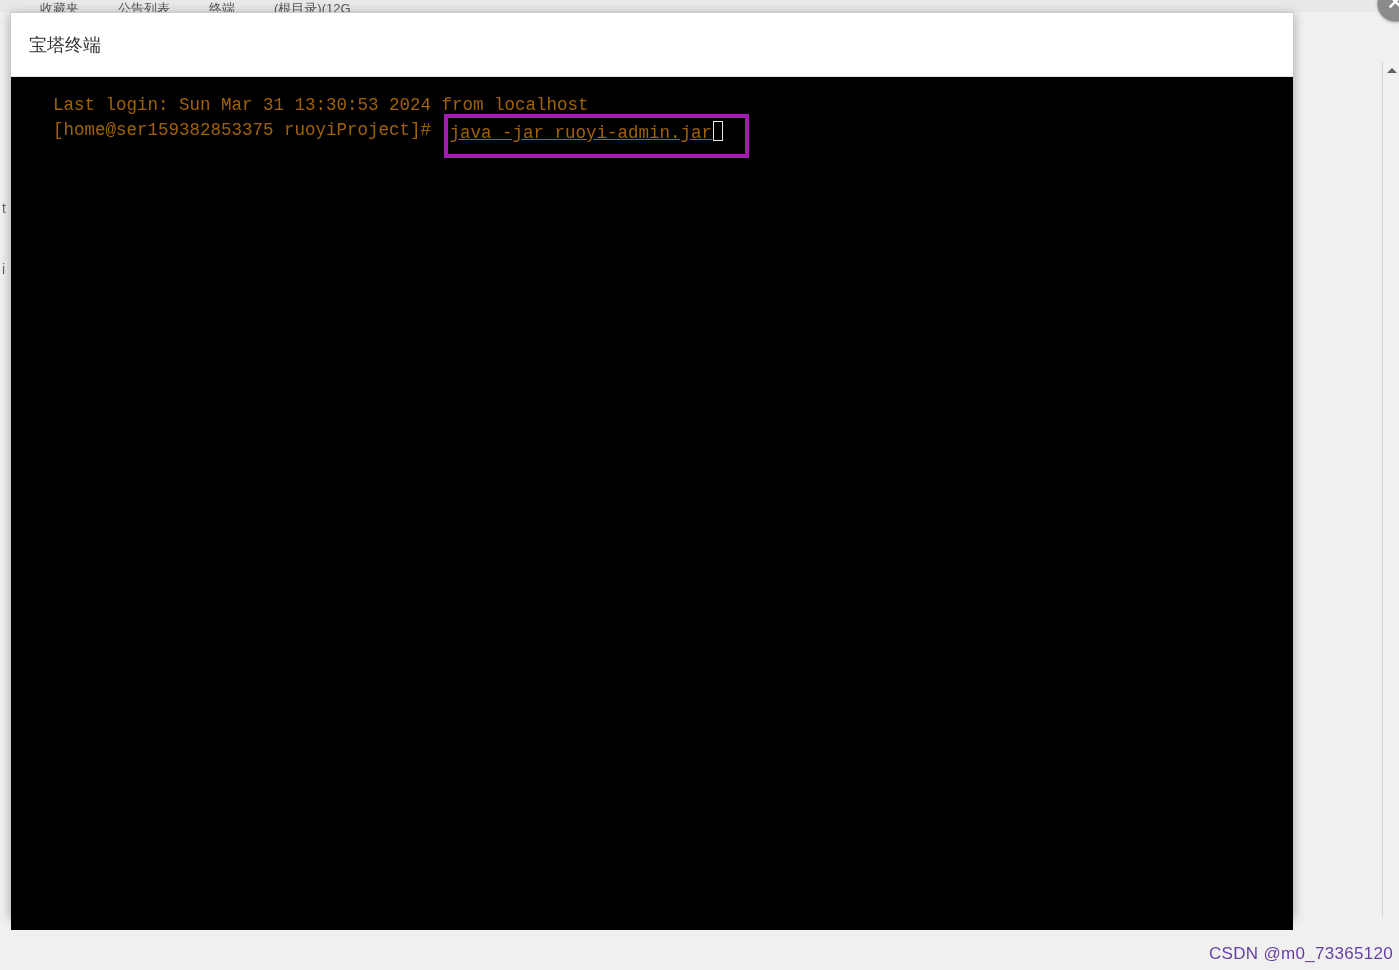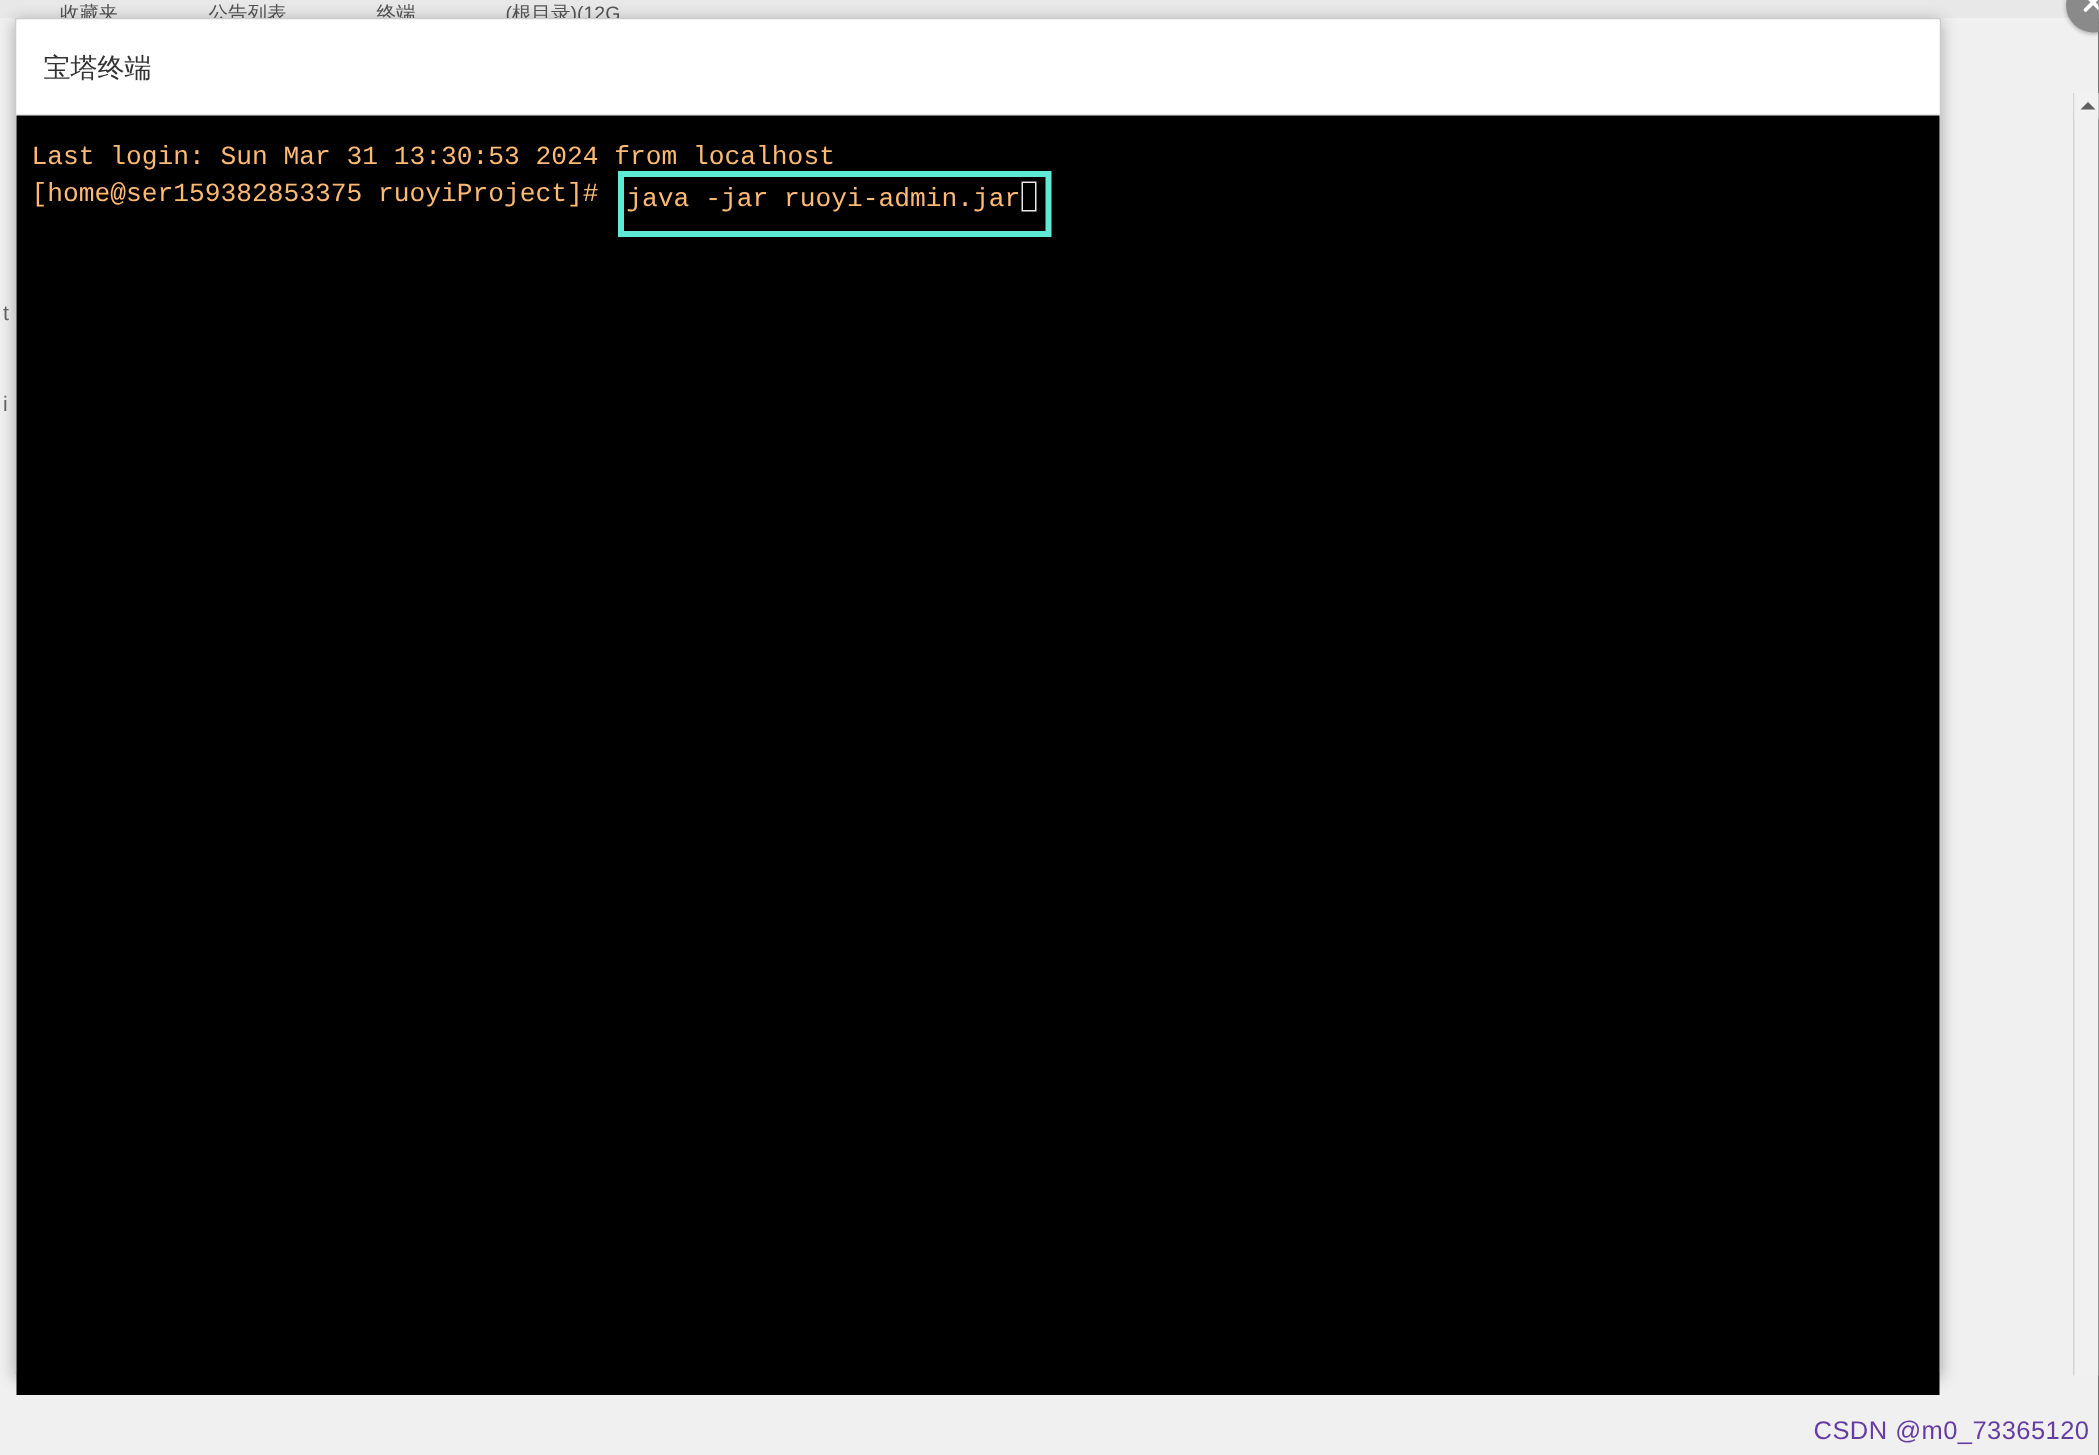--- a/index.html
+++ b/index.html
@@ -20,21 +20,21 @@
     .background-tabs {
       position: absolute;
       top: 0;
       left: 0;
       width: 100%;
       height: 12px;
       background: #e8e8e8;
       font-size: 13px;
       color: #555;
       display: flex;
-      gap: 60px;
+      gap: 39px;
       padding-left: 40px;
       overflow: hidden;
       white-space: nowrap;
     }
     
     .modal-container {
       position: absolute;
       top: 12px;
       left: 10px;
       width: 1284px;
@@ -66,30 +66,32 @@
       font-family: "Consolas", "Courier New", monospace;
       font-size: 17.5px;
       line-height: 25px;
       color: #fff;
       overflow: auto;
       position: relative;
     }
     
     .terminal-line {
       white-space: pre;
-      color: #fdba74;
+      color: #a16207;
+      margin-left: 32px;
     }
     
     .highlight-box {
       display: inline-block;
-      border: 4px solid #5eead4;
-      padding: 3px 6px 8px 2px;
+      border: 4px solid #a21caf;
+      padding: 3px 22px 8px 2px;
       margin-left: 2px;
       margin-top: -4px;
       vertical-align: top;
+      text-decoration: underline;
     }
     
     .cursor-block {
       display: inline-block;
       width: 10px;
       height: 20px;
       border: 1.5px solid #e8e8e8;
       vertical-align: text-bottom;
       margin-bottom: 2px;
       margin-left: 1px;

